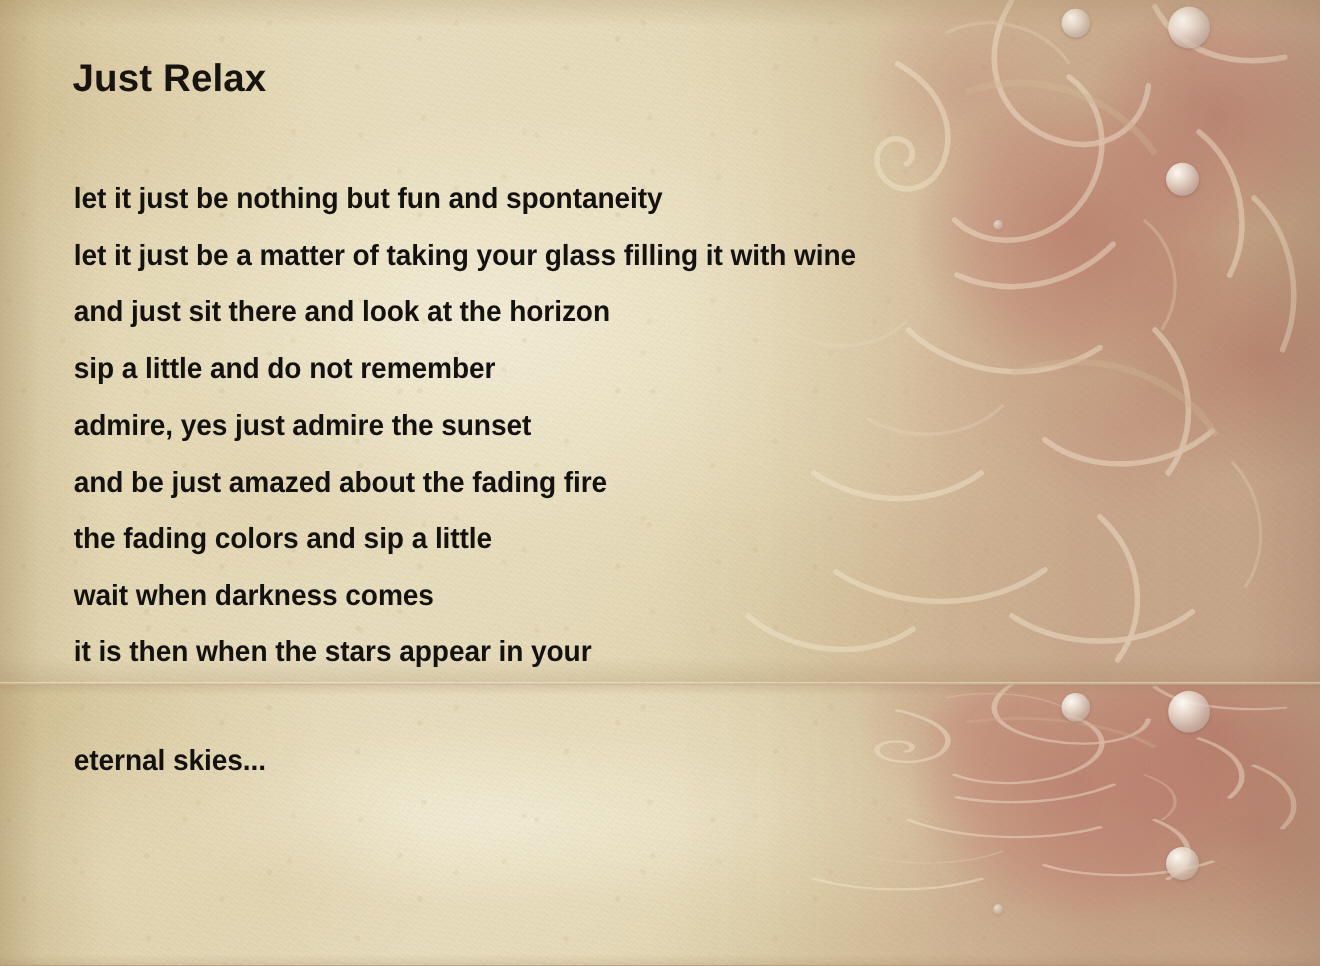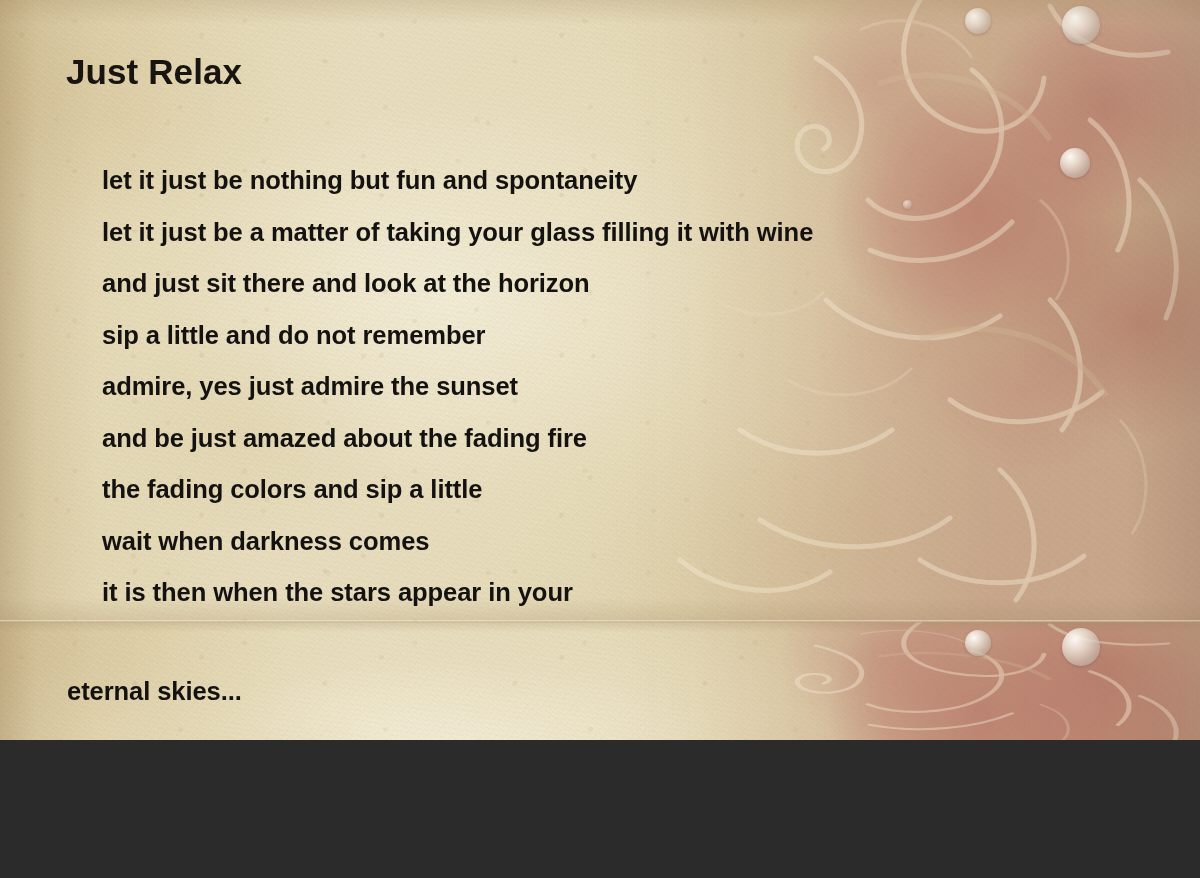--- a/index.html
+++ b/index.html
@@ -6,21 +6,21 @@
   html, body {
     margin: 0;
     padding: 0;
     background: #2b2b2b;
   }
   * { box-sizing: border-box; }
 
   #poem-card {
     position: relative;
     width: 1200px;
-    height: 740px;
+    height: 878px;
     overflow: hidden;
     font-family: "Liberation Sans", sans-serif;
     background: #fca5a5;
   }
 
   
   .bg-tile {
     position: absolute;
     left: 0;
     width: 1200px;
@@ -183,21 +183,20 @@
     font-weight: 700;
     color: #18140f;
     letter-spacing: .1px;
   }
 
   #poem-body {
     position: absolute;
     left: 67px;
     top: 155px;
     width: 1000px;
-    margin-left: 35px;
   }
   .poem-line {
     font-size: 26.5px;
     font-weight: 700;
     color: #141210;
     line-height: 51.5px;
     white-space: nowrap;
     letter-spacing: -0.1px;
     transform: scaleX(.965);
     transform-origin: left center;

